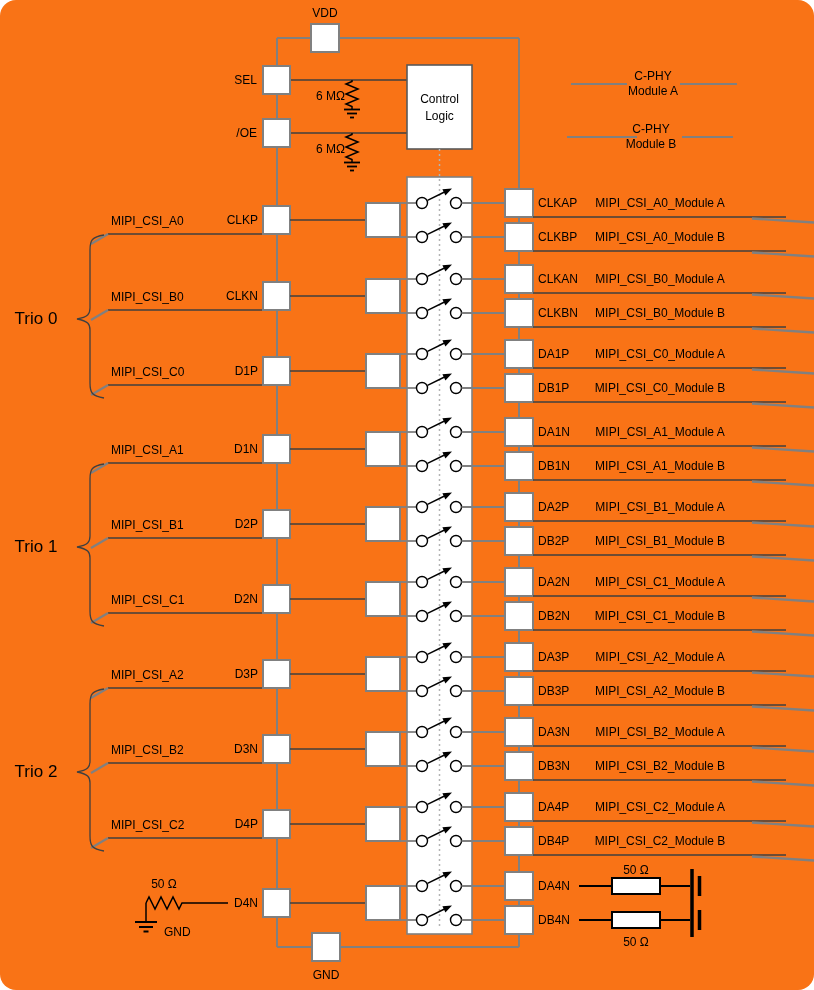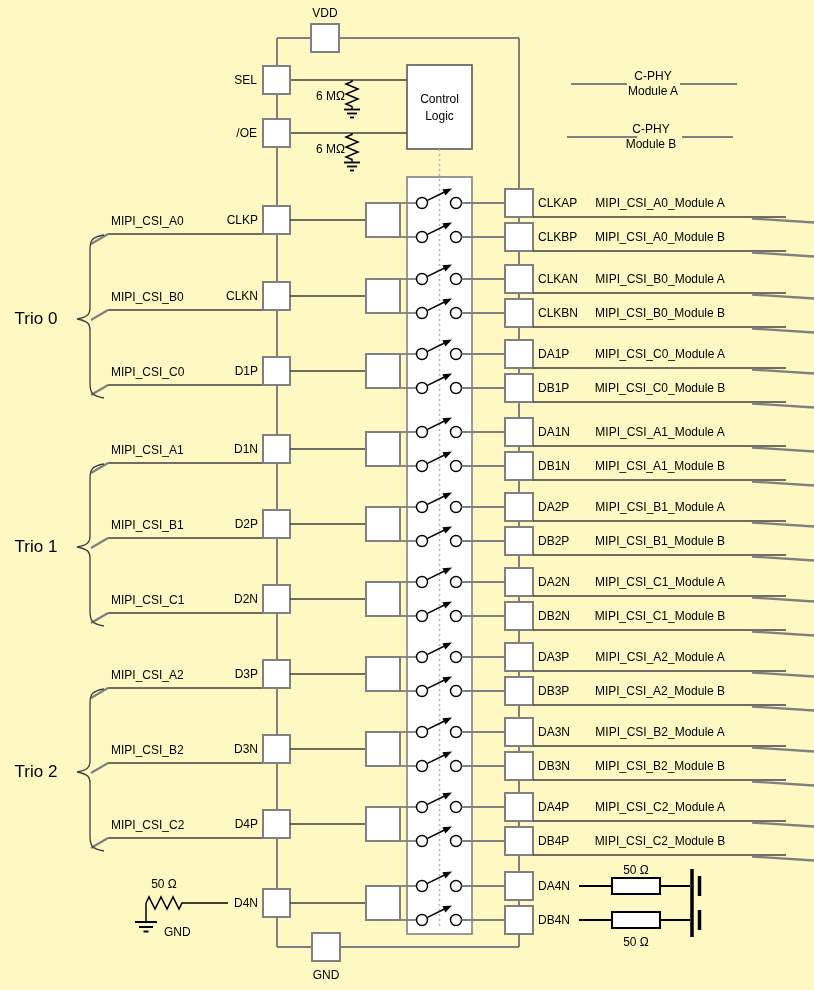--- a/index.html
+++ b/index.html
@@ -1,16 +1,16 @@
 <!DOCTYPE html>
 <html><head>
 <meta charset="utf-8">
 <style>
   html,body{margin:0;padding:0;background:#ffffff;}
-  #stage{position:relative;width:814px;height:990px;background:#fef9c3;overflow:hidden;}
+  #stage{position:relative;width:814px;height:990px;background:#f97316;overflow:hidden;border-radius:16px;}
   svg text{font-family:"Liberation Sans","DejaVu Sans",sans-serif;font-size:12px;fill:#000;}
   svg text.trio{font-size:17px;}
 </style>
 </head>
 <body>
 
 <div id="stage">
 <svg id="schem" width="814" height="990" viewBox="0 0 814 990">
 
   <g>

